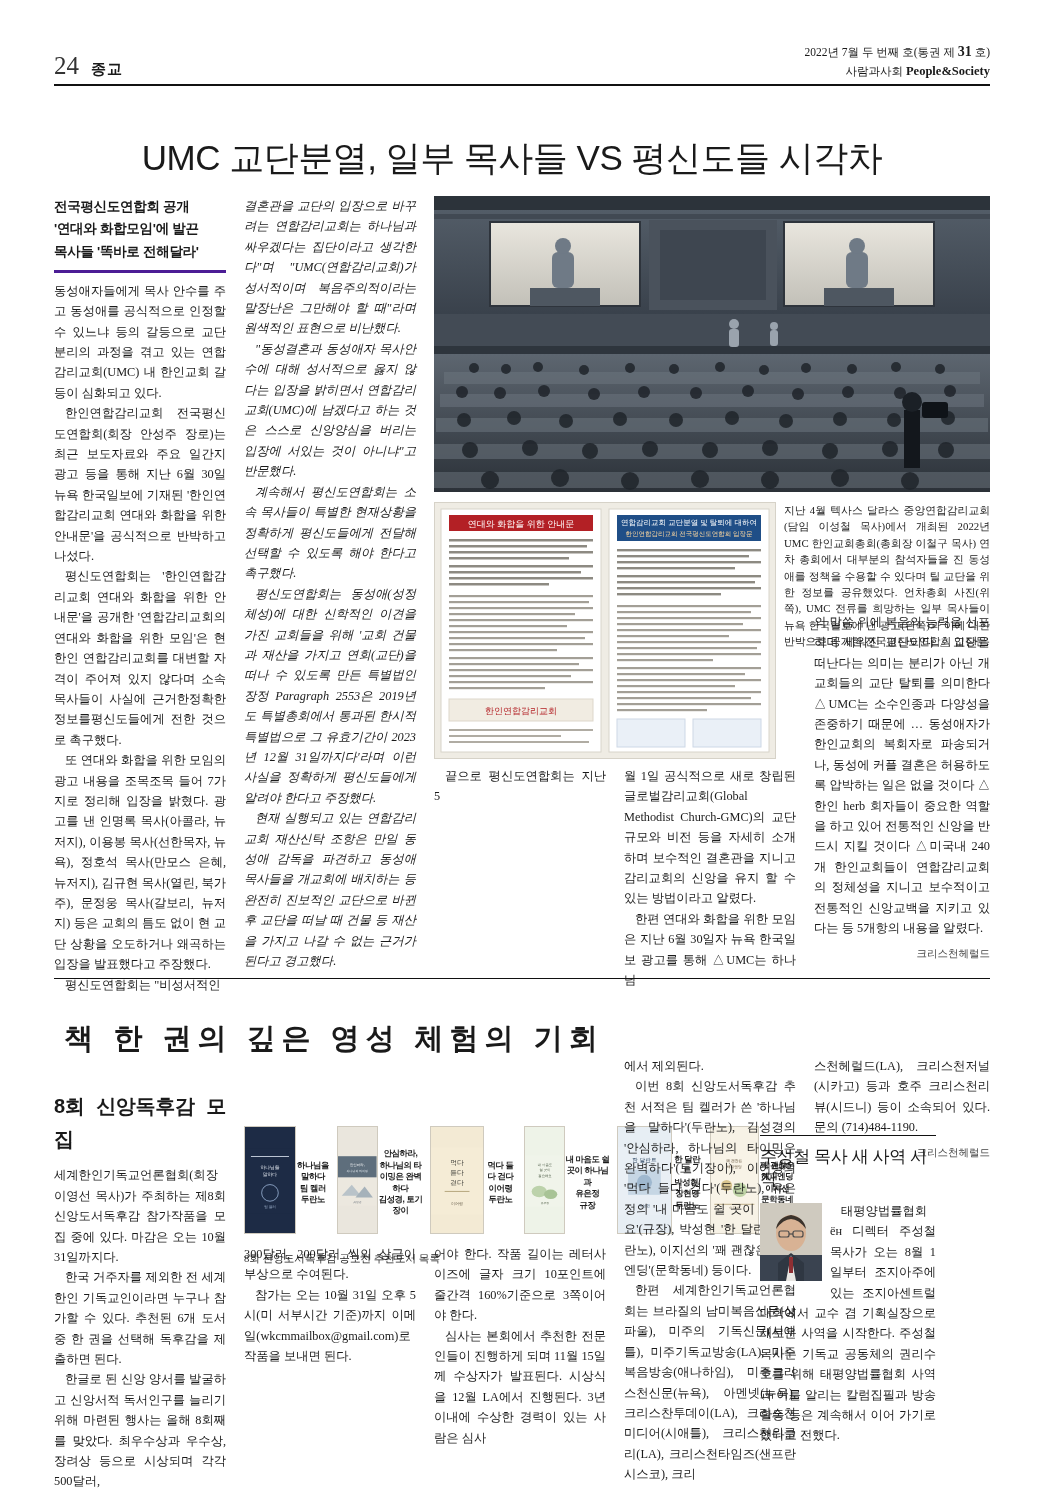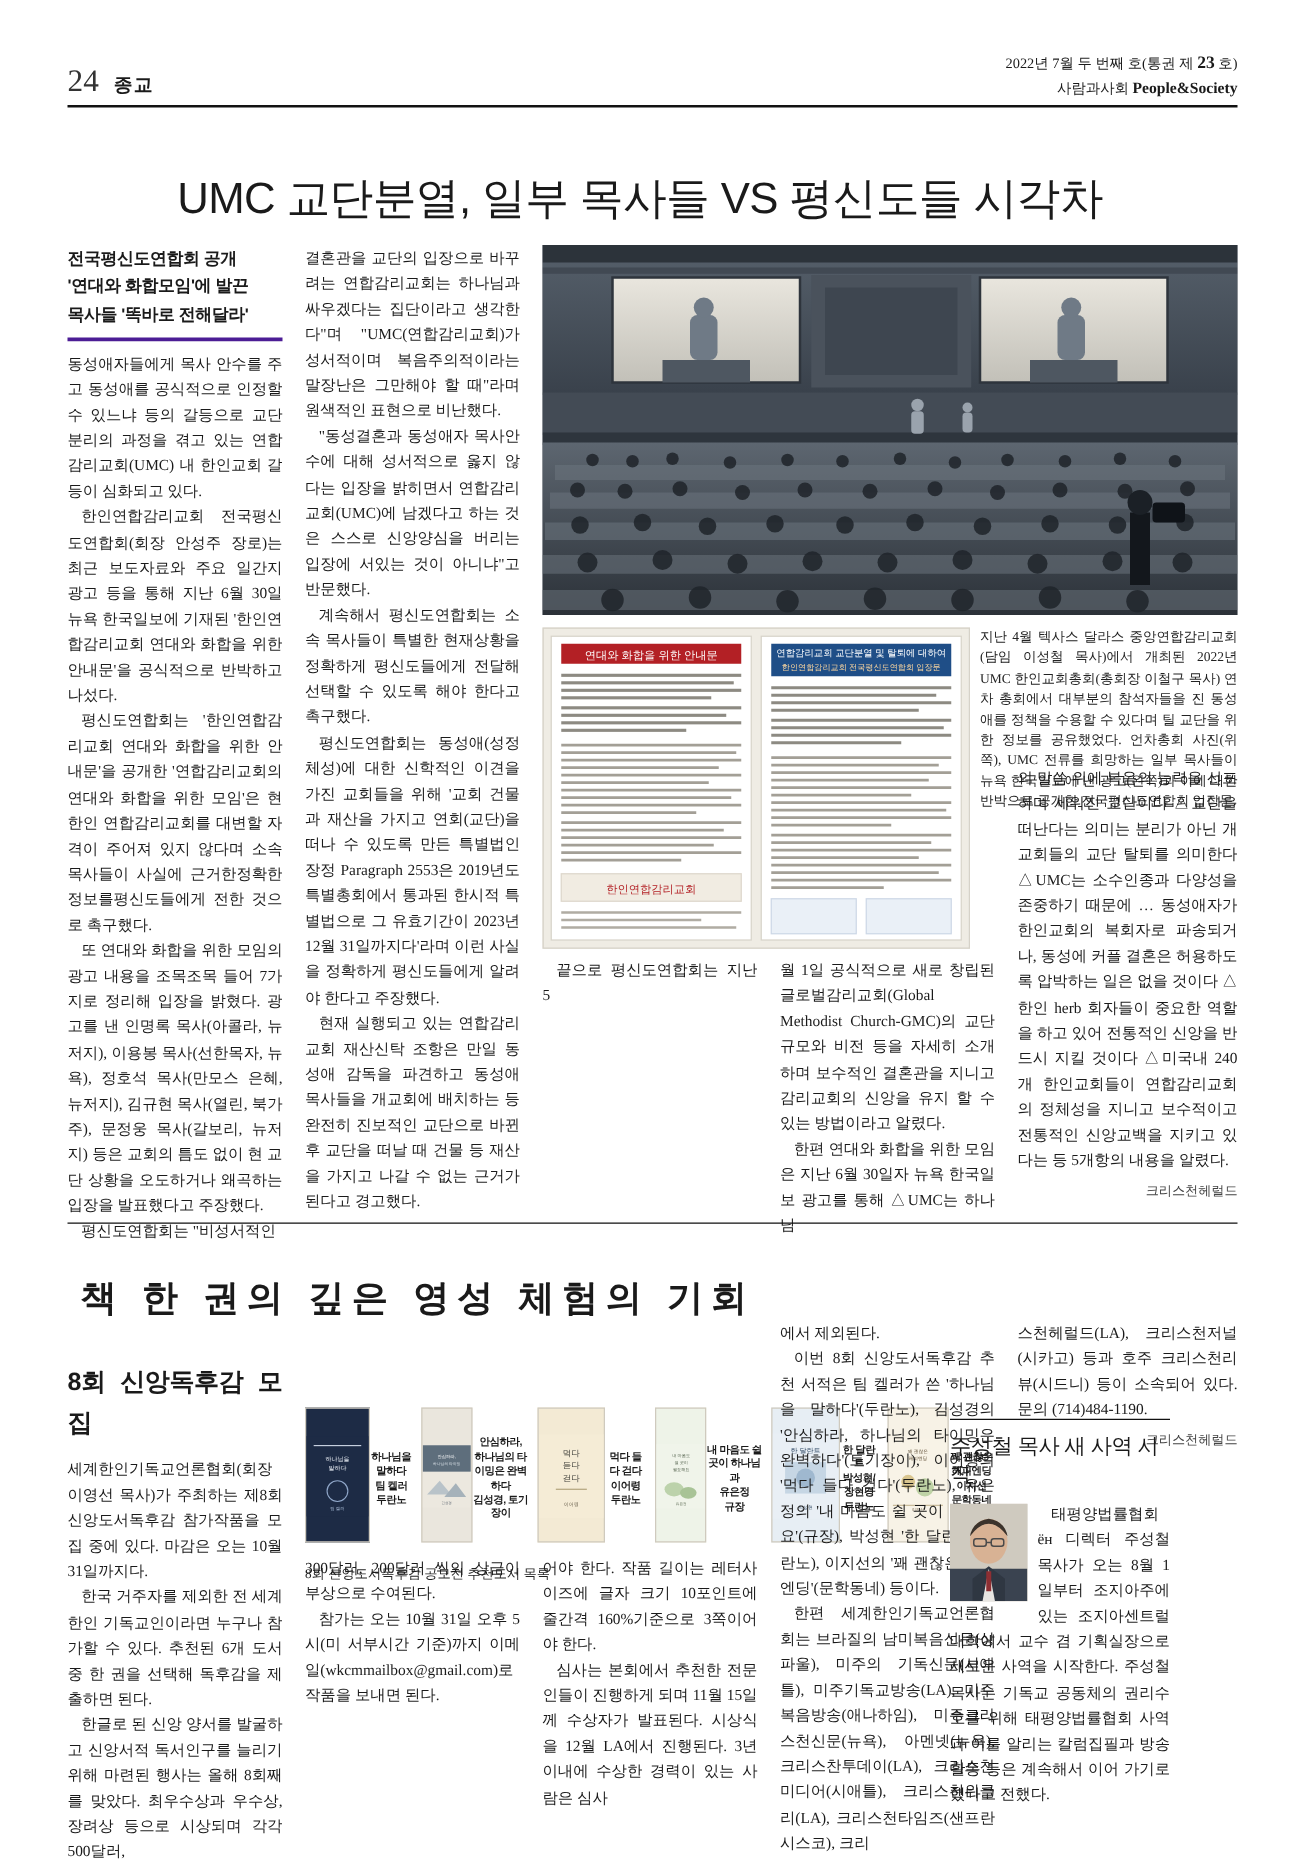--- a/index.html
+++ b/index.html
@@ -40,21 +40,21 @@
   .kicker {
     font-family:"Liberation Sans", sans-serif;
     font-size:13.5px; font-weight:bold; line-height:1.65;
     letter-spacing:-0.3px;
     border-bottom:3px solid #4c1d95; padding-bottom:7px; margin-bottom:8px;
   }
   .col { position:absolute; top:0; font-size:12.3px; line-height:1.66; text-align:justify; }
   .col p { margin:0; text-indent:11px; }
   .col p.first { text-indent:0; }
   .c1 { left:0; width:172px; }
-  .c2 { left:190px; width:172px; }
+  .c2 { left:190px; width:172px;font-style:italic; }
   .c3 { left:380px; width:172px; }
   .c4 { left:570px; width:172px; }
   .c5 { left:760px; width:176px; }
 
   
   .photo-main {
     position:absolute; left:380px; top:0; width:556px; height:296px;
     background:#2e3640; overflow:hidden;
   }
   .photo-docs {
@@ -128,21 +128,21 @@
 
 <div class="page">
 
   <div class="masthead">
     <div class="mh-left">
       <span class="mh-pagenum">24</span>
       <span class="mh-section">종교</span>
     </div>
     <div class="mh-right">
       <div class="mh-issue">
-        <span>2022년 7월 두 번째 호(통권 제 </span><span class="big">23</span><span> 호)</span>
+        <span>2022년 7월 두 번째 호(통권 제 </span><span class="big">31</span><span> 호)</span>
       </div>
       <div class="mh-brand">
         <span>사람과사회 </span><b>People&amp;Society</b>
       </div>
     </div>
   </div>
 
   <h1 class="headline">UMC 교단분열, 일부 목사들 VS 평신도들 시각차</h1>
 
   <div class="a1">

